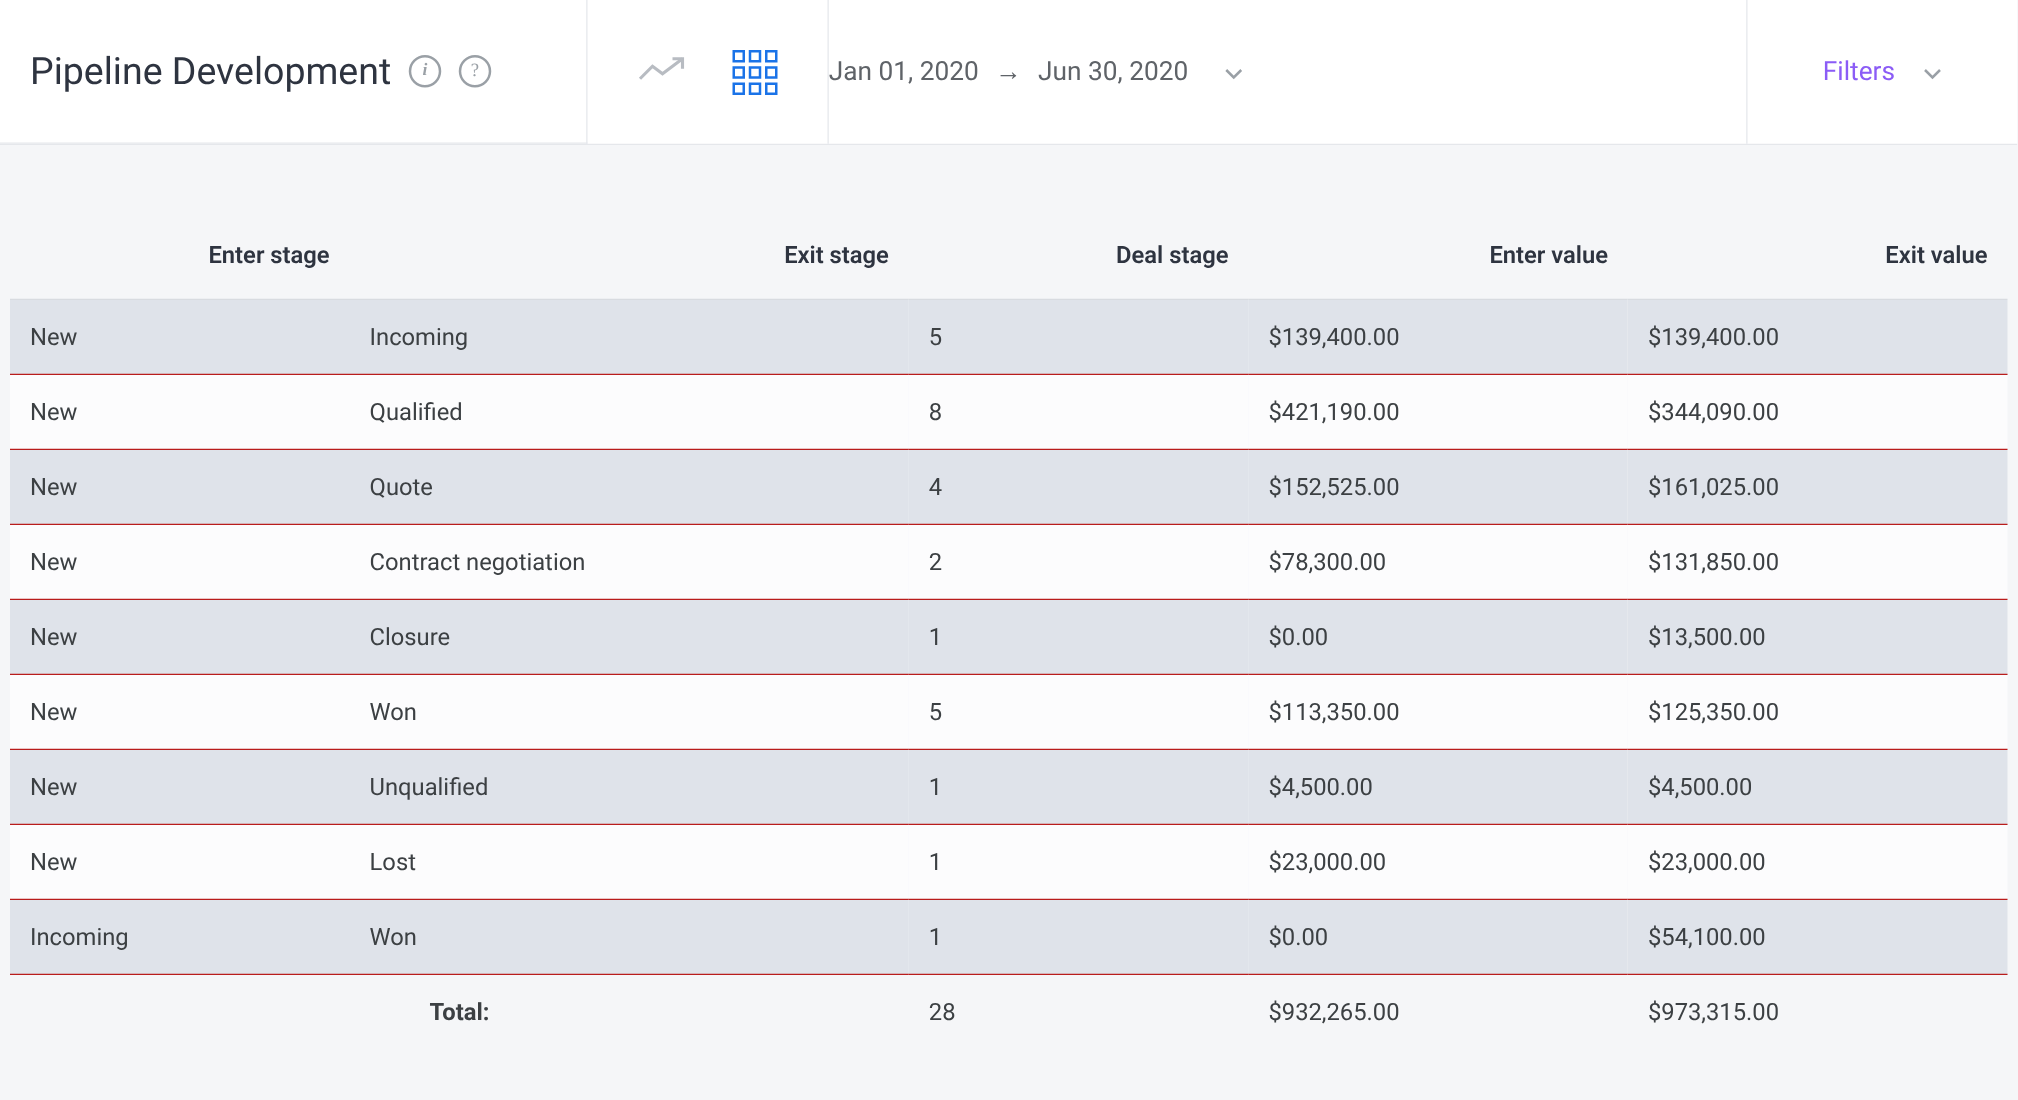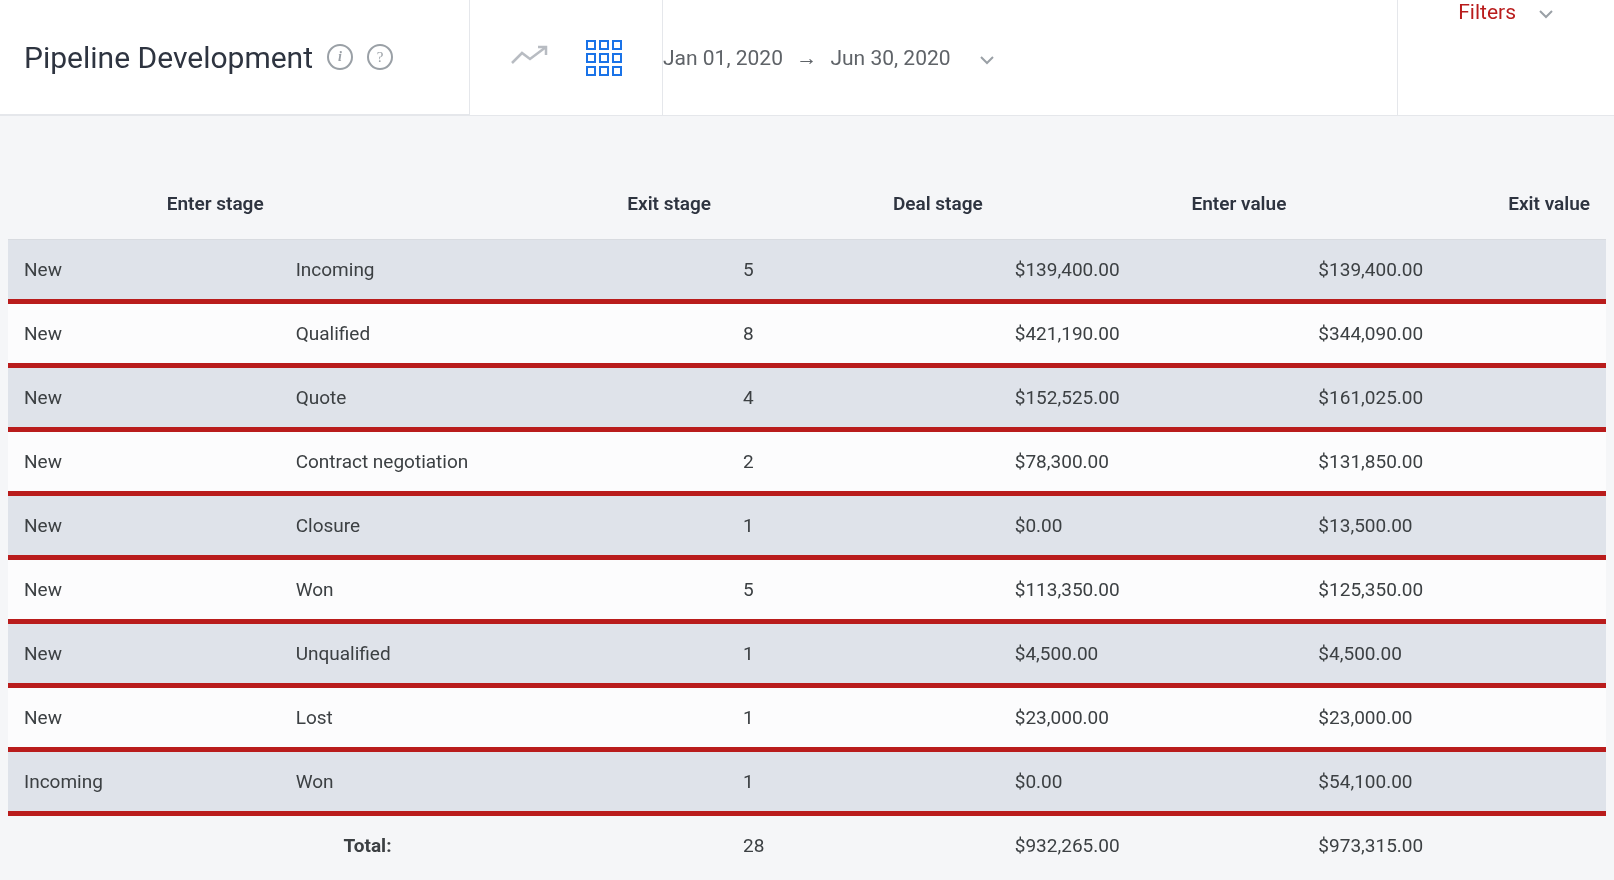--- a/index.html
+++ b/index.html
@@ -90,25 +90,25 @@
       cursor: pointer;
     }
     .date-range .arrow {
       margin: 0 8px;
     }
     .chevron-down {
       color: #9aa0a6;
     }
     .filters-block {
       display: flex;
-      align-items: flex-start;
+      align-items: center;
       justify-content: center;
       gap: 22px;
       padding: 0 60px;
-      color: #b91c1c;
+      color: #8b5cf6;
       font-size: 21px;
       cursor: pointer;
     }
     .content {
       padding: 58px 8px 20px 8px;
     }
     .data-table {
       width: 100%;
       border-collapse: collapse;
       background: transparent;
@@ -119,21 +119,21 @@
       font-size: 19px;
       color: #2e3440;
       padding: 18px 16px 24px 16px;
       background: #f5f6f8;
       border-bottom: 1px solid #d8dbe0;
     }
     .data-table td {
       padding: 18px 16px;
       font-size: 19px;
       color: #3c4043;
-      border-bottom: 5px solid #b91c1c;
+      border-bottom: 1px solid #b91c1c;
     }
     .data-table tbody tr:nth-child(odd) td {
       background: #dfe3ea;
     }
     .data-table tbody tr:nth-child(even) td {
       background: #fcfcfd;
     }
     .total-row td {
       background: #f5f6f8 !important;
       font-size: 19px;

